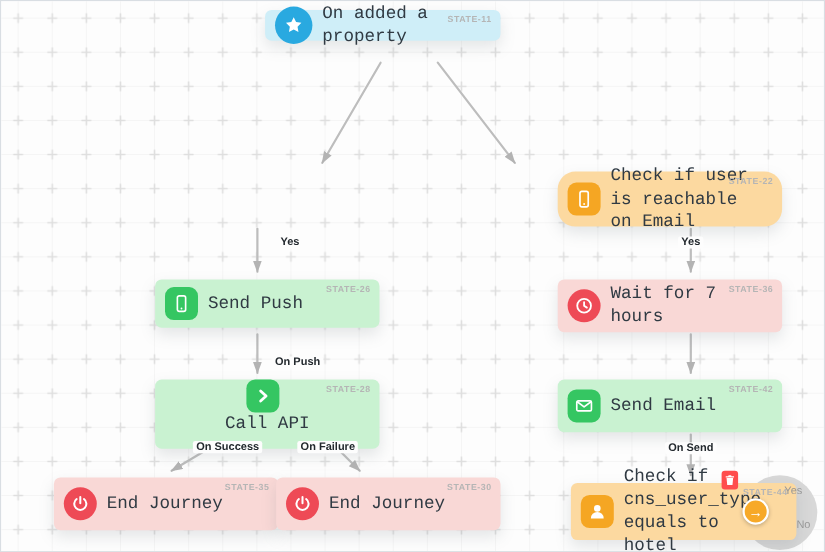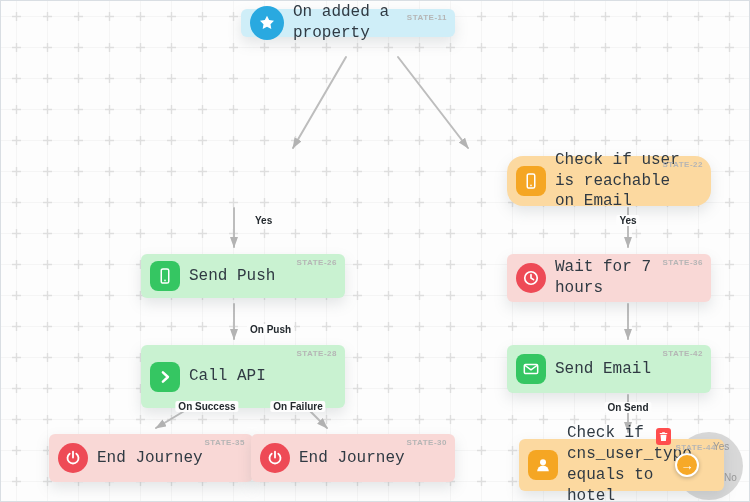--- a/index.html
+++ b/index.html
@@ -24,21 +24,21 @@
   #opt-no{left:723px;top:471px;}
   .delete-btn{position:absolute;z-index:5;left:655px;top:427px;width:15px;height:17px;background:#ff4d4d;border-radius:3px;display:flex;align-items:center;justify-content:center;cursor:pointer;}
   .next-btn{position:absolute;z-index:5;left:674px;top:452px;width:24px;height:24px;box-sizing:border-box;border:2px solid #fff;border-radius:50%;background:#f7a928;display:flex;align-items:center;justify-content:center;box-shadow:0 1px 4px rgba(0,0,0,.25);cursor:pointer;}
   .next-btn span{color:#fff;font-size:13px;font-weight:700;line-height:1;}
   
   #node-11{left:240px;top:8px;width:196px;height:28px;}
   #node-21{left:140px;top:155px;width:186px;height:50px;}
   #node-22{left:506px;top:155px;width:186px;height:50px;border-radius:16px;}
   #node-26{left:140px;top:253px;width:186px;height:44px;}
   #node-36{left:506px;top:253px;width:186px;height:48px;}
-  #node-28{left:140px;top:344px;width:186px;height:63px;}
+  #node-28{left:140px;top:344px;width:186px;height:63px;flex-direction:column;}
   #node-42{left:506px;top:344px;width:186px;height:48px;}
   #node-31{left:48px;top:433px;width:186px;height:48px;}
   #node-30{left:250px;top:433px;width:186px;height:48px;}
   #node-44{left:518px;top:438px;width:187px;height:52px;}
   
   #lbl-yes-left{left:251px;top:214px;}
   #lbl-on-push{left:246px;top:323px;}
   #lbl-yes-right{left:627px;top:214px;}
   #lbl-on-success{left:206px;top:400px;}
   #lbl-on-failure{left:297px;top:400px;}

